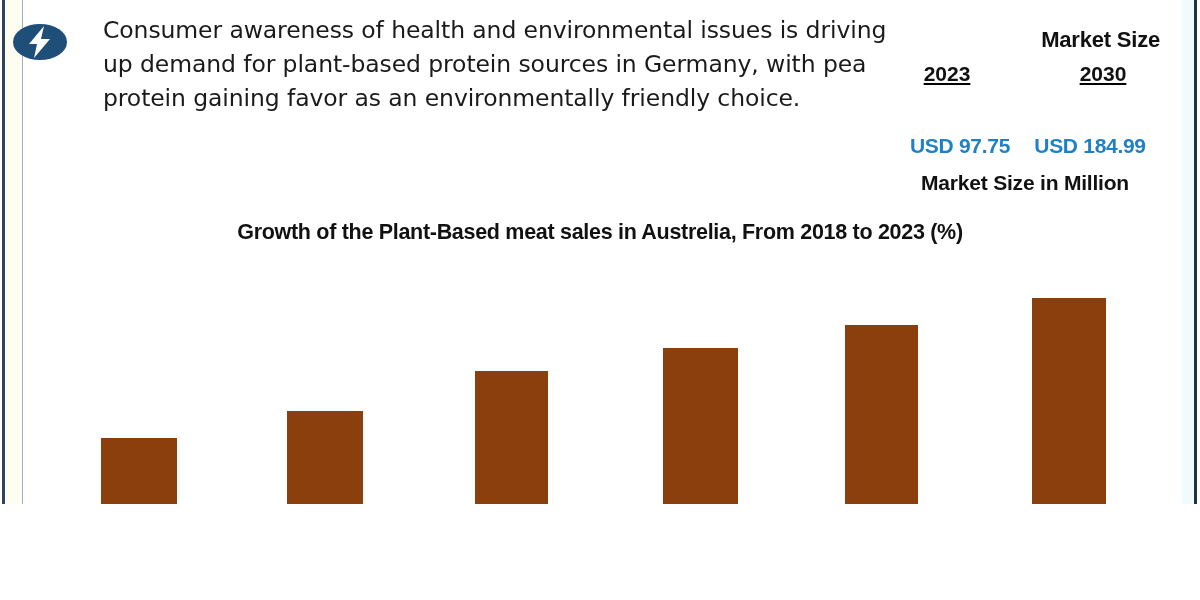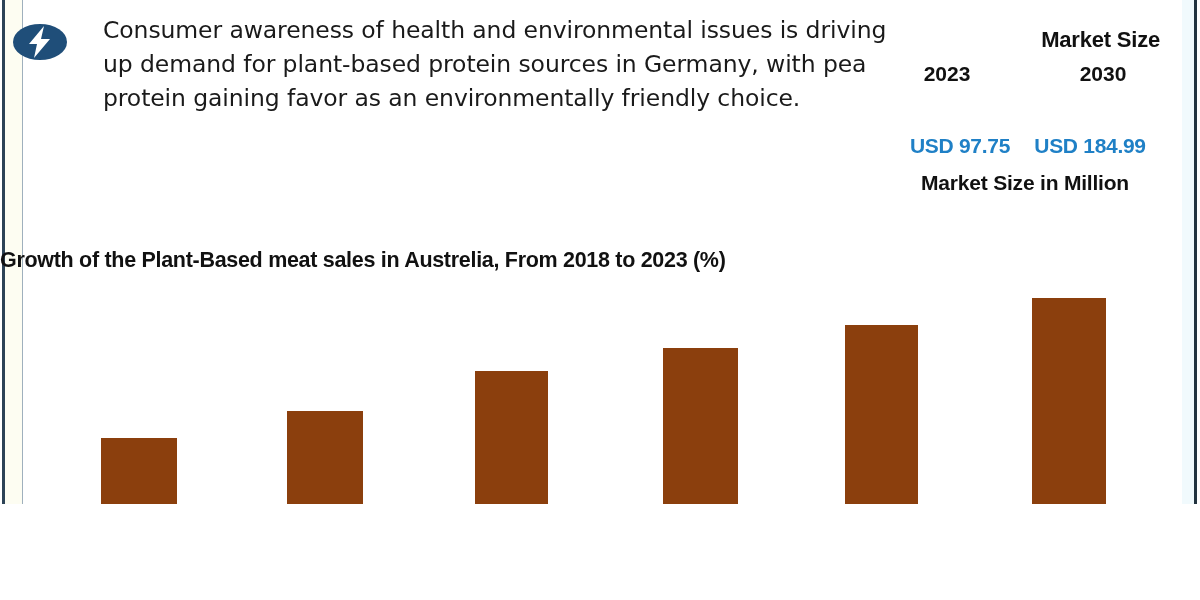--- a/index.html
+++ b/index.html
@@ -89,20 +89,21 @@
     color: #111111;
     letter-spacing: -0.2px;
     line-height: 28px;
     text-align: right;
   }
   .market-years {
     display: flex;
     justify-content: center;
     gap: 52px;
     margin-top: 8px;
+    text-decoration: underline;
   }
   .market-years .year {
     font-size: 21px;
     font-weight: 700;
     color: #111111;
     width: 104px;
     text-align: center;
   }
   .market-values {
     display: flex;
@@ -124,22 +125,22 @@
     font-size: 21px;
     font-weight: 700;
     color: #111111;
     letter-spacing: -0.2px;
   }
 
   
   .chart-title {
     position: absolute;
     left: 0; right: 0;
-    top: 248px;
-    text-align: left;
+    top: 220px;
+    text-align: center;
     font-size: 21.5px;
     font-weight: 700;
     color: #111111;
     letter-spacing: -0.3px;
     font-family: "Liberation Sans", sans-serif;
   }
   .plot-area {
     position: absolute;
     left: 80px;
     top: 285px;

